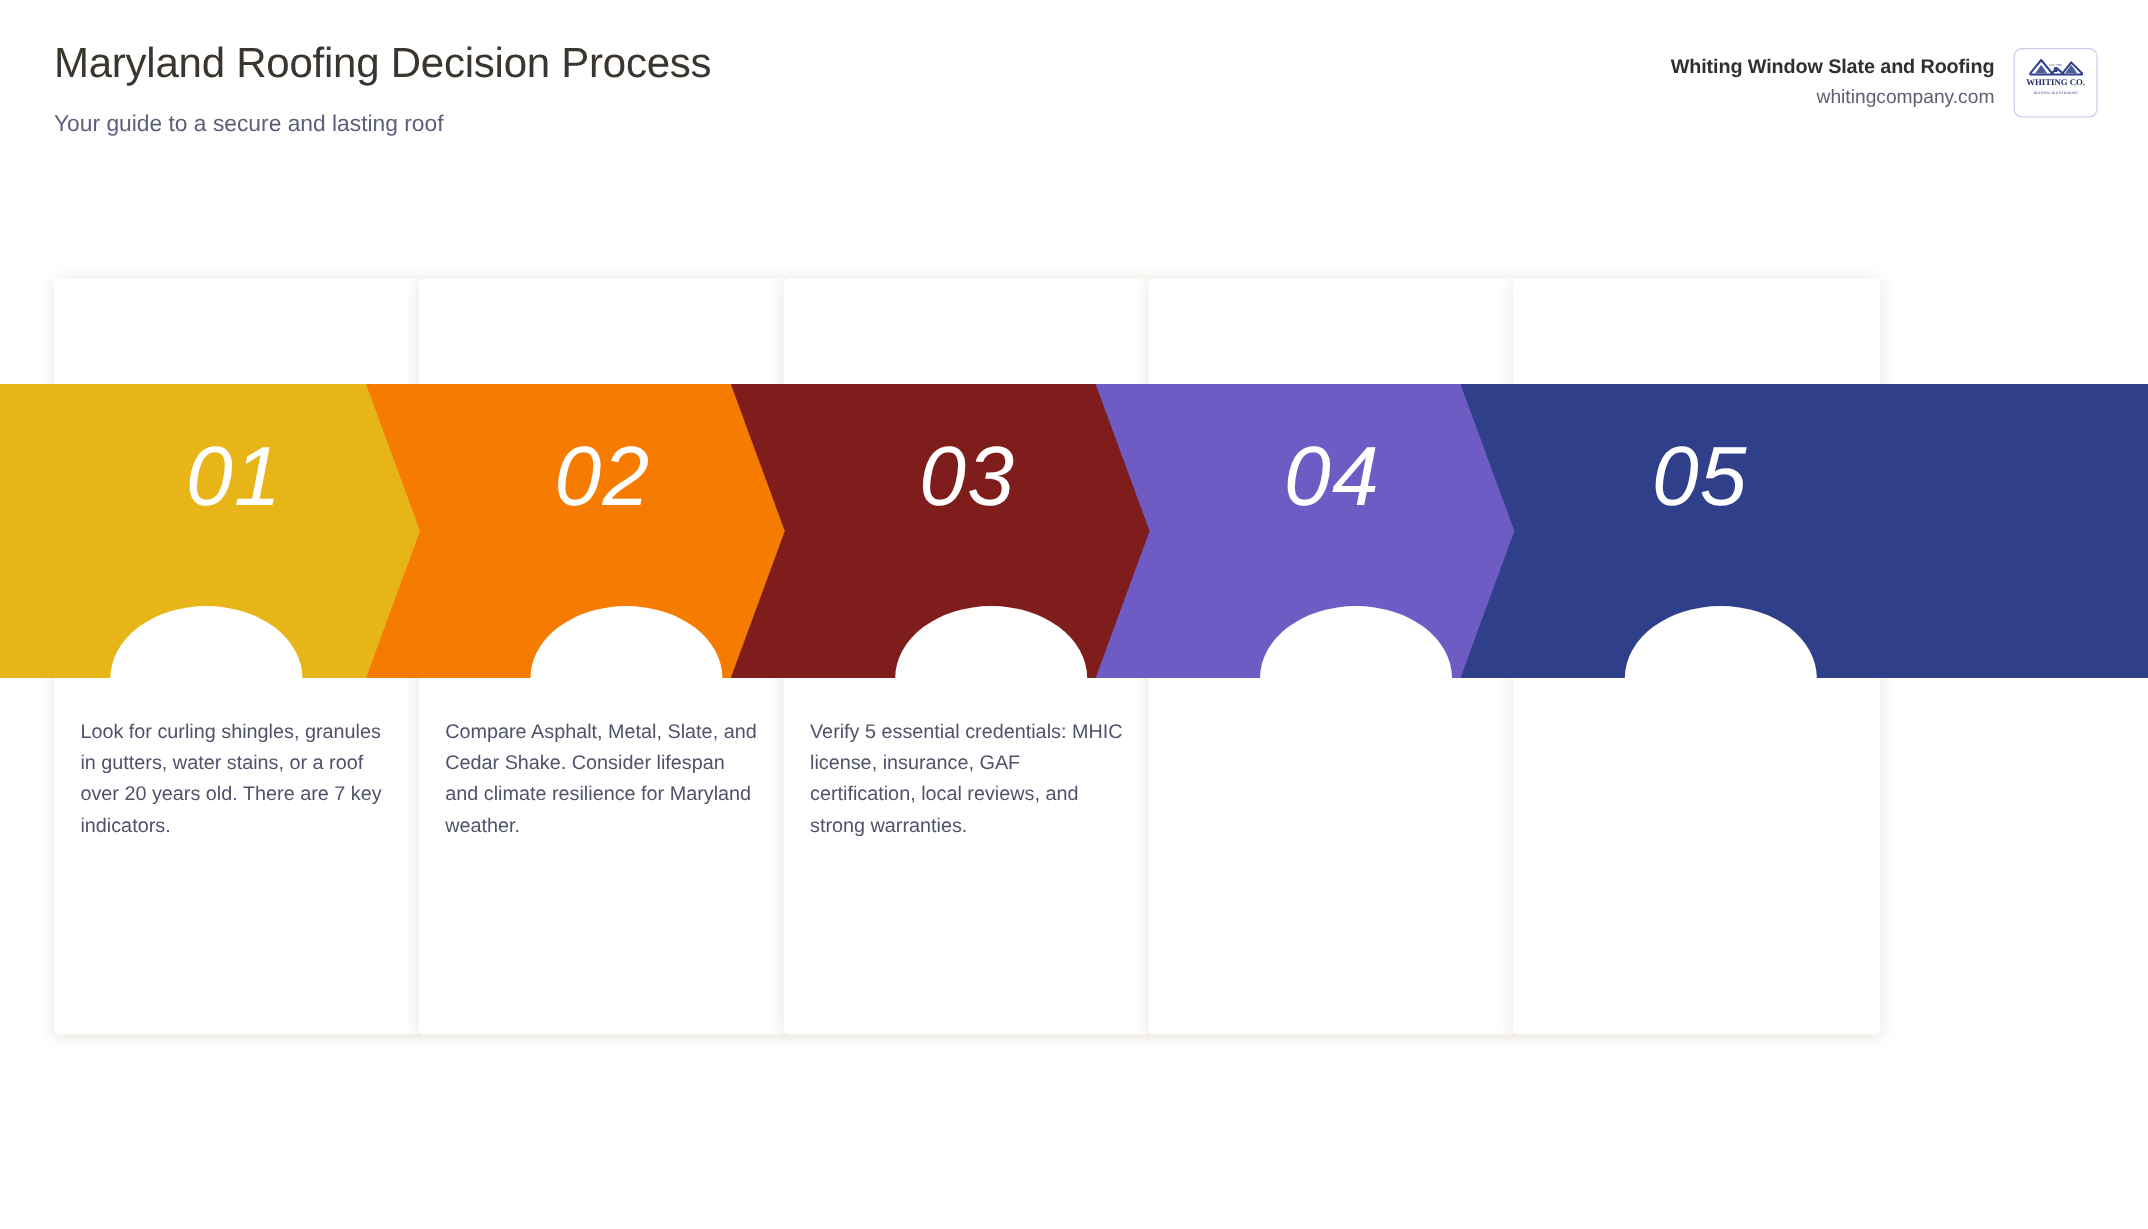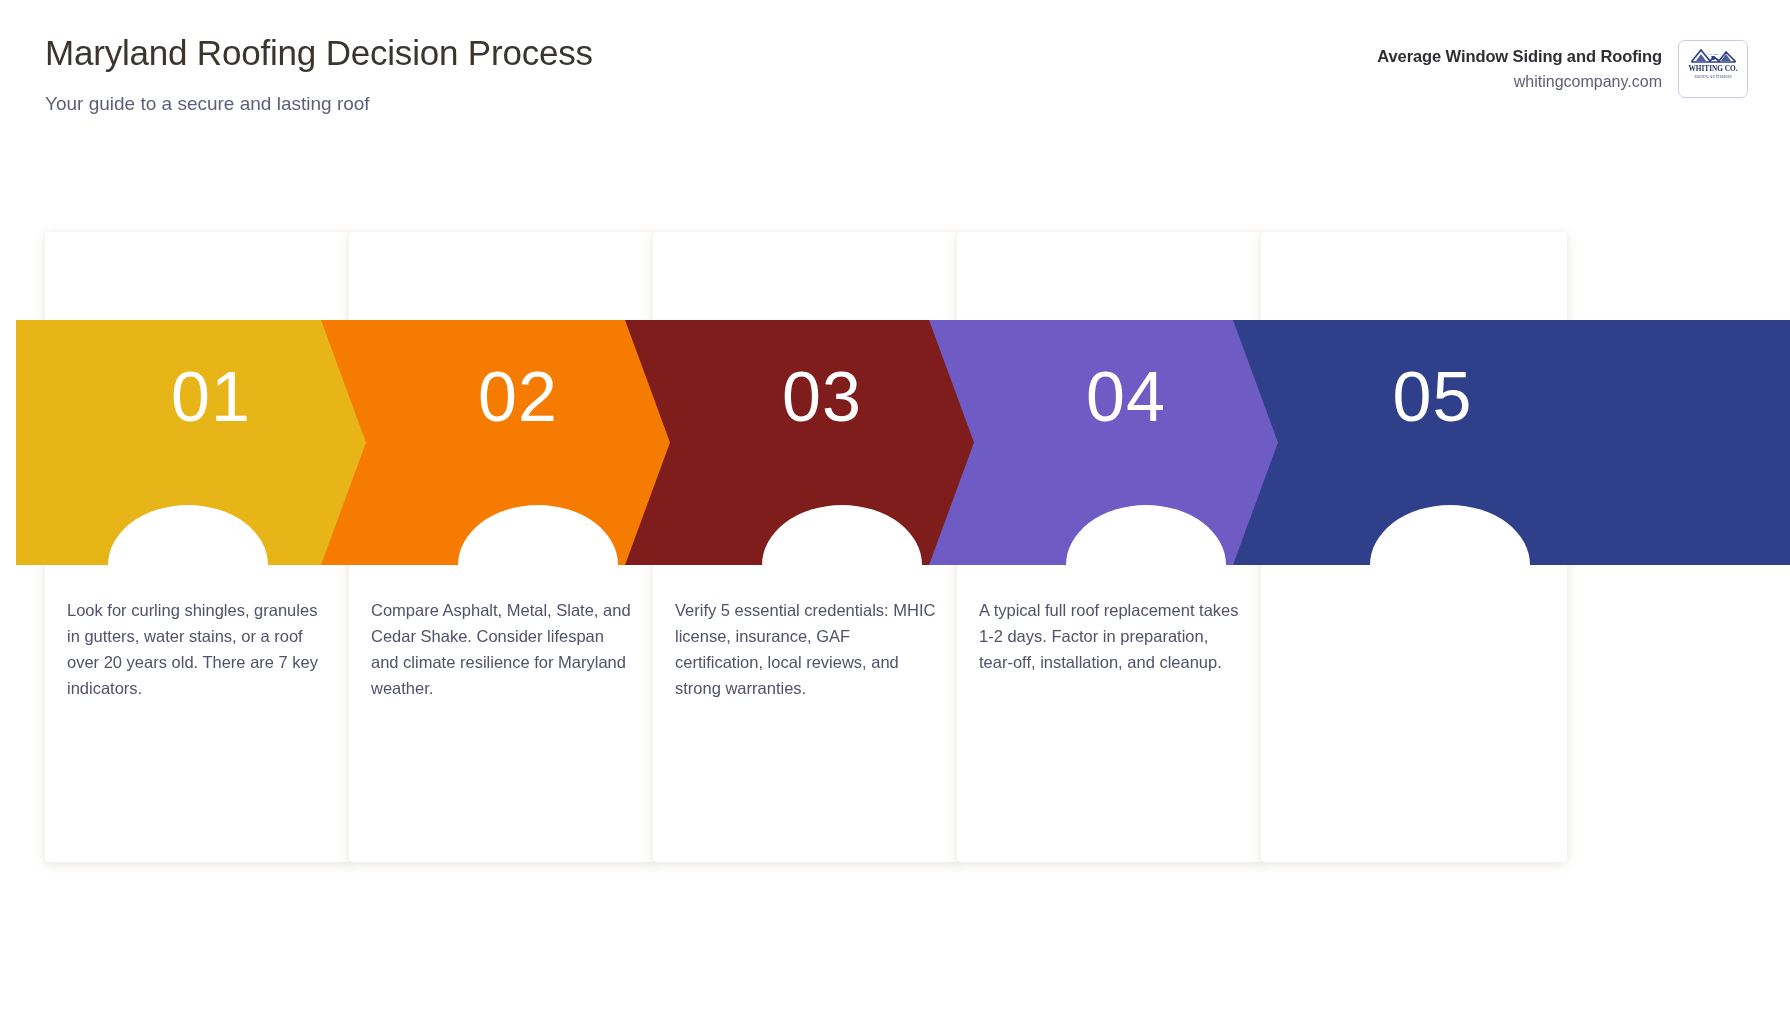--- a/index.html
+++ b/index.html
@@ -42,22 +42,23 @@
   }
 
   .card{
     position:absolute; top:0; width:306px; height:630px;
     background:#fff; border-radius:4px;
     box-shadow:0 2px 12px rgba(120,90,40,0.16);
   }
 
   
   #band-layer{
-    position:absolute; left:16px; top:88px; width:1458px; height:245px;
+    position:absolute; left:0; top:88px; width:1458px; height:245px;
     pointer-events:none;
+    font-style:italic;
   }
   .band{
     position:absolute; top:0; height:245px;
     display:flex; align-items:flex-start; justify-content:center;
   }
   .band-num{
     color:#ffffff; font-size:70px; font-weight:300; line-height:1;
     margin-top:42px; letter-spacing:1px;
   }
   .band-arc{
@@ -91,21 +92,21 @@
 
 <div id="header">
 
   <div id="title-block">
     <div id="page-title">Maryland Roofing Decision Process</div>
     <div id="page-subtitle">Your guide to a secure and lasting roof</div>
   </div>
 
   <div id="brand">
     <div id="brand-text">
-      <div id="brand-name">Average Window Siding and Roofing</div>
+      <div id="brand-name">Whiting Window Slate and Roofing</div>
       <div id="brand-url">whitingcompany.com</div>
     </div>
     <div id="brand-logo">
       <svg width="50" height="46" viewBox="0 0 50 46">
         <path d="M4 20 L13 9 L22 20 L26 16 L31 20 L38 11 L47 20 L47 21 L4 21 Z" fill="none" stroke="#2F3F8A" stroke-width="1.7" stroke-linejoin="round"></path>
         <path d="M8 20 L13 13 L18 20 Z" fill="#2F3F8A" opacity="0.85"></path>
         <path d="M33 20 L38 13 L43 20 Z" fill="#2F3F8A" opacity="0.85"></path>
         <rect x="23.5" y="15" width="3" height="4" fill="#2F3F8A"></rect>
         <text x="25" y="14" font-size="2.6" fill="#2F3F8A" text-anchor="middle" font-family="'Liberation Serif', serif">EST. 1996</text>
         <text x="25" y="30" font-size="7.3" fill="#1f2a5e" text-anchor="middle" font-family="'Liberation Serif', serif" font-weight="bold">WHITING CO.</text>
@@ -138,21 +139,20 @@
       <div class="card-icon">✅</div>
       <div class="card-title" style="color:#D6328E">VET YOUR CONTRACTOR</div>
       <div class="card-desc">Verify 5 essential credentials: MHIC license, insurance, GAF certification, local reviews, and strong warranties.</div>
     </div>
   </div>
 
   <div class="card" style="left:957px">
     <div class="card-body">
       <div class="card-icon">⏱️</div>
       <div class="card-title" style="color:#6F5BC4">UNDERSTAND PROJECT TIMELINE</div>
-      <div class="card-desc">A typical full roof replacement takes 1-2 days. Factor in preparation, tear-off, installation, and cleanup.</div>
     </div>
   </div>
 
   <div class="card" style="left:1261px">
     <div class="card-body">
       <div class="card-icon">💰</div>
       <div class="card-title single" style="color:#6F5BC4">BUDGET FOR COST</div>
     </div>
   </div>
 

